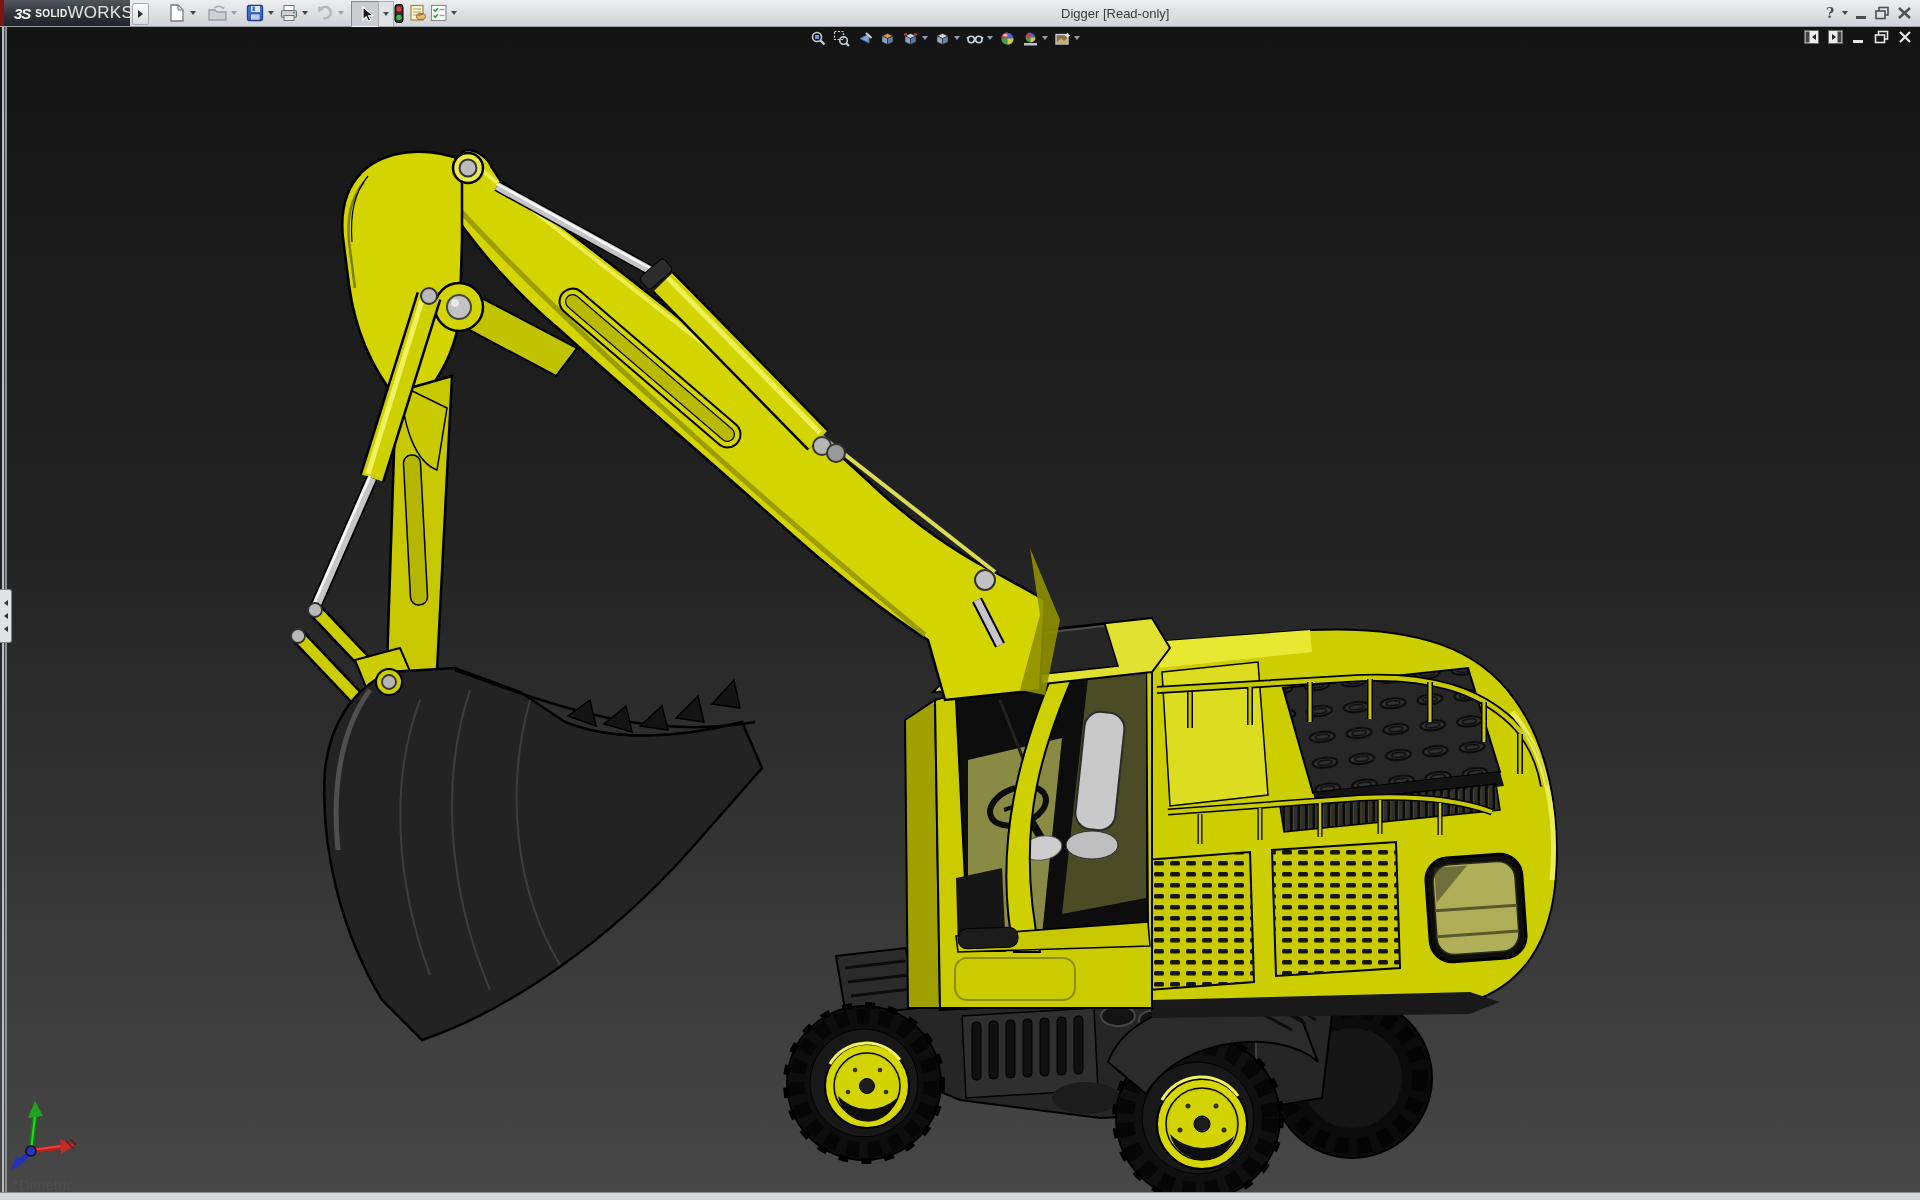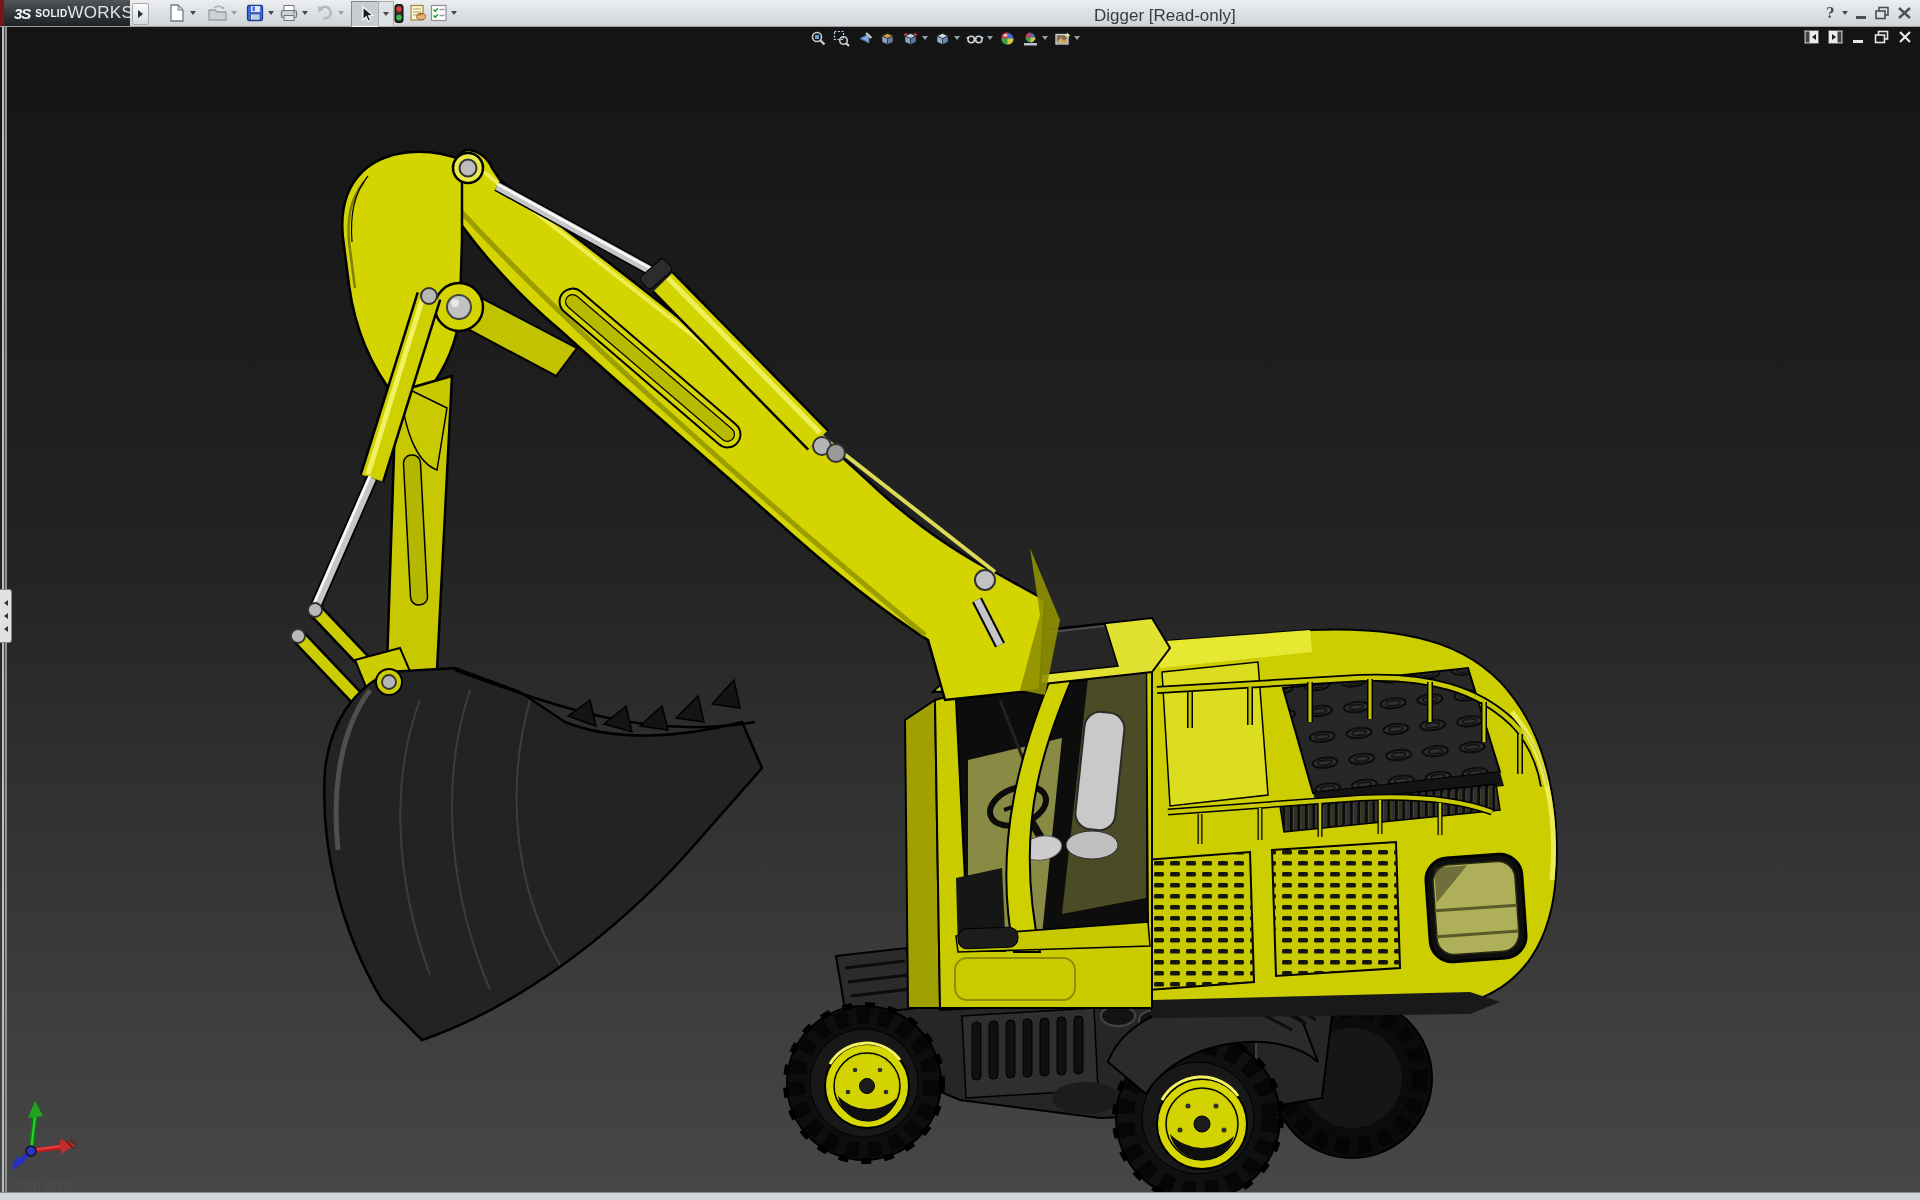--- a/index.html
+++ b/index.html
@@ -22,21 +22,21 @@
     background:linear-gradient(180deg,#fdfdfd,#d9dcdf);border:1px solid #a7abb0;border-radius:2px;
     display:flex;align-items:center;justify-content:center;}
   #menu-expand .tri{width:0;height:0;border-left:5px solid #2d3135;border-top:4px solid transparent;border-bottom:4px solid transparent;}
   .tb-item{position:absolute;top:2px;height:22px;display:flex;align-items:center;justify-content:center;}
   .caret{width:0;height:0;border-left:3.5px solid transparent;border-right:3.5px solid transparent;border-top:4px solid #44484d;}
   .caret.dim{border-top-color:#9aa0a6;}
   #select-box{position:absolute;left:351px;top:1px;width:27px;height:24px;background:#c9cdd1;
     border:1px solid;border-color:#83878c #f6f7f8 #f6f7f8 #83878c;display:flex;align-items:center;justify-content:center;}
   #select-caret-box{position:absolute;left:378px;top:1px;width:14px;height:24px;background:#dfe2e5;
     border:1px solid #a9adb2;display:flex;align-items:center;justify-content:center;}
-  #win-title{position:absolute;left:1094px;top:6px;font-size:17px;color:#3b3b3b;text-align:center;}
+  #win-title{position:absolute;left:1061px;top:6px;font-size:13px;color:#3b3b3b;text-align:center;}
   .titlebtn{position:absolute;top:3px;height:20px;display:flex;align-items:center;justify-content:center;color:#4c5055;}
   #help-glyph{font-size:14px;font-weight:bold;font-family:"DejaVu Serif",serif;}
 
   
   #viewport{position:absolute;left:0;top:27px;width:1920px;height:1166px;z-index:1;}
   #modelsvg{position:absolute;left:0;top:0;}
 
   
   #hud{position:absolute;left:810px;top:1px;height:20px;display:flex;align-items:center;gap:6px;z-index:10;}
   .hudi{display:flex;align-items:center;}

